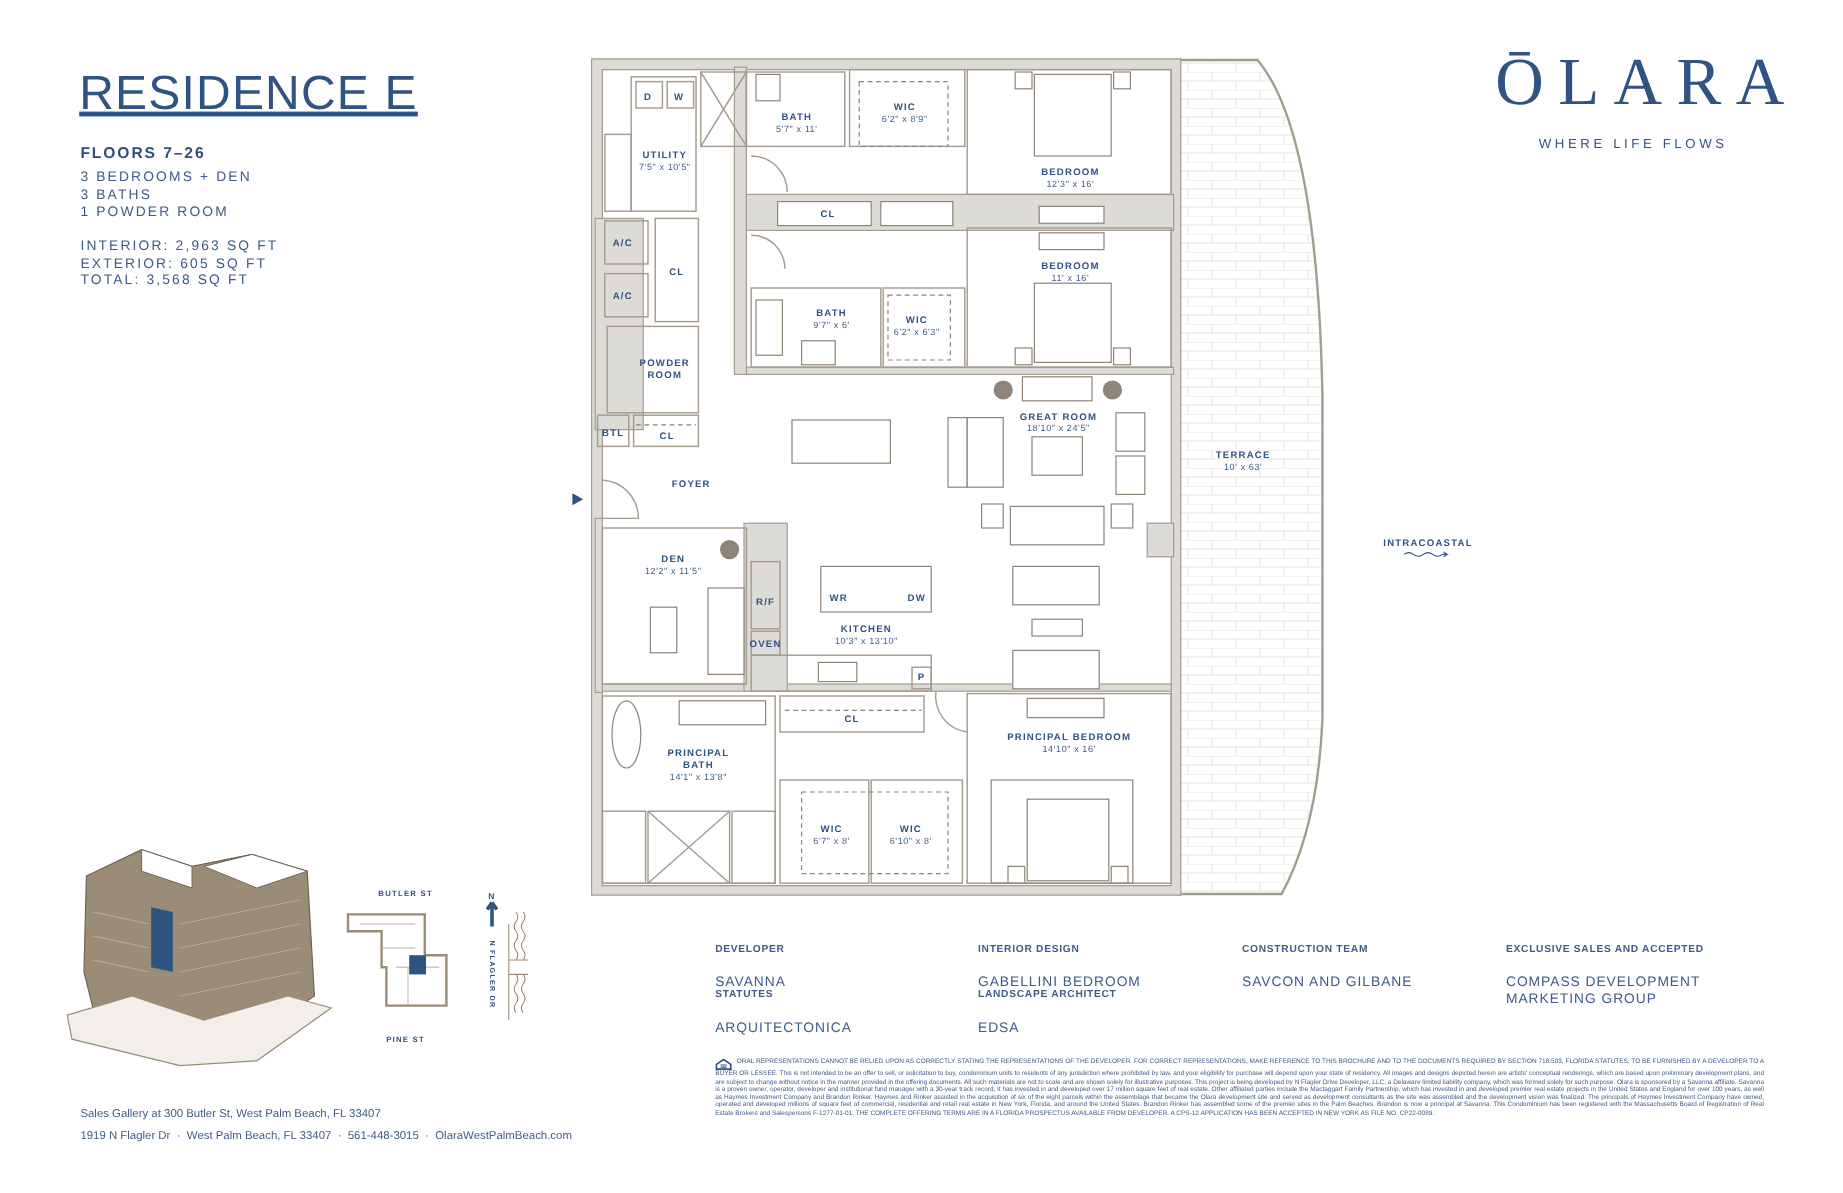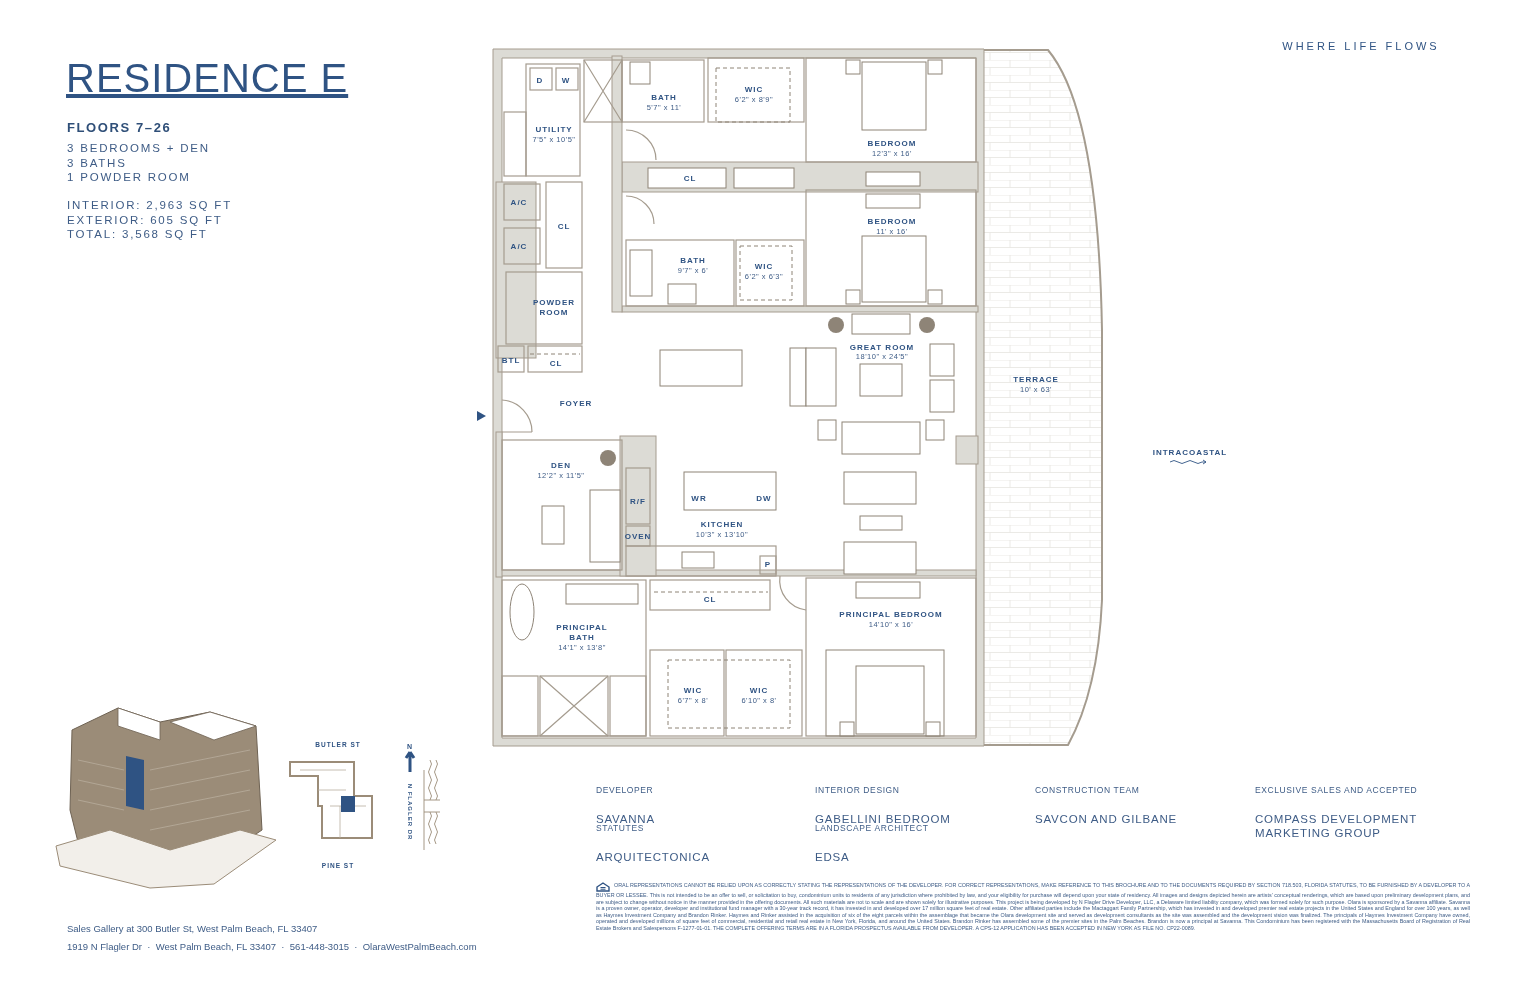--- a/index.html
+++ b/index.html
@@ -3,22 +3,22 @@
 <meta charset="utf-8">
 <style>
   html,body{margin:0;padding:0;background:#ffffff;}
   body{width:1536px;height:994px;position:relative;overflow:hidden;font-family:"Liberation Sans",sans-serif;color:#2f4f78;}
   .abs{position:absolute;}
   .title{left:66px;top:56px;font-size:40px;font-weight:300;letter-spacing:1px;color:#2f5383;font-family:"Liberation Sans",sans-serif;text-decoration:underline;}
   .floors{left:67px;top:120px;font-size:13px;font-weight:bold;letter-spacing:1.6px;color:#2f4f78;}
   .spec{left:67px;font-size:11.5px;letter-spacing:1.8px;color:#3e5c86;line-height:14.5px;}
   .logo{left:1246px;top:38px;width:230px;text-align:center;}
   .logo-word{font-family:"Liberation Serif",serif;font-size:56px;letter-spacing:12px;color:#2f5383;font-weight:normal;line-height:62px;}
-  .tagline{font-size:11px;letter-spacing:3px;color:#2f5383;margin-top:2px;}
-  .credit-label{font-size:8.5px;font-weight:normal;letter-spacing:0.6px;color:#3e5c86;}
+  .tagline{font-size:11px;letter-spacing:3px;color:#2f5383;margin-top:14px;}
+  .credit-label{font-size:8.5px;font-weight:bold;letter-spacing:0.6px;color:#3e5c86;}
   .credit-value{font-size:11.5px;letter-spacing:0.8px;color:#3e5c86;line-height:14px;margin-top:17px;}
   .addr{left:67px;font-size:9.5px;color:#3e5c86;}
   .legal{left:596px;top:882px;width:874px;font-size:5.4px;line-height:6.6px;color:#3e5c86;text-align:justify;}
   .legal-icon{display:inline-block;width:14px;height:10px;margin-right:4px;vertical-align:top;}
   svg text{font-family:"Liberation Sans",sans-serif;}
   .rl{font-size:8px;font-weight:bold;letter-spacing:1px;fill:#2f5383;text-anchor:middle;}
   .rd{font-size:7.5px;fill:#3e5c86;text-anchor:middle;letter-spacing:0.5px;}
   .wall{fill:#dcdbd5;stroke:#a59c8f;stroke-width:1;}
   .ln{fill:none;stroke:#a59c8f;stroke-width:1.2;}
   .furn{fill:#ffffff;stroke:#8e8477;stroke-width:1;}
@@ -34,20 +34,21 @@
   <div>3 BATHS</div>
   <div>1 POWDER ROOM</div>
 </div>
 <div class="abs spec" style="top:198px">
   <div>INTERIOR: 2,963 SQ FT</div>
   <div>EXTERIOR: 605 SQ FT</div>
   <div>TOTAL: 3,568 SQ FT</div>
 </div>
 
 <div class="abs logo">
+  <div class="logo-word">ŌLARA</div>
   <div class="tagline">WHERE LIFE FLOWS</div>
 </div>
 
 <svg class="abs" style="left:0;top:0" width="1536" height="994">
   <defs>
     <pattern id="brick" width="40" height="15" patternUnits="userSpaceOnUse">
       <rect width="40" height="15" fill="#ffffff"></rect>
       <path d="M0 0H40M0 7.5H40M10 0V7.5M30 7.5V15" stroke="#e6e4df" stroke-width="0.8"></path>
     </pattern>
   </defs>

